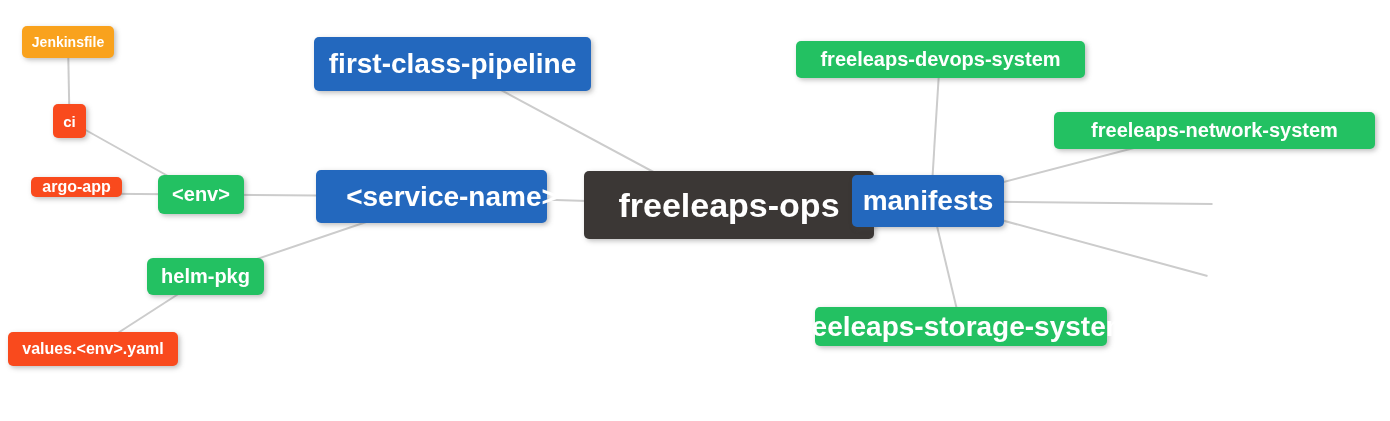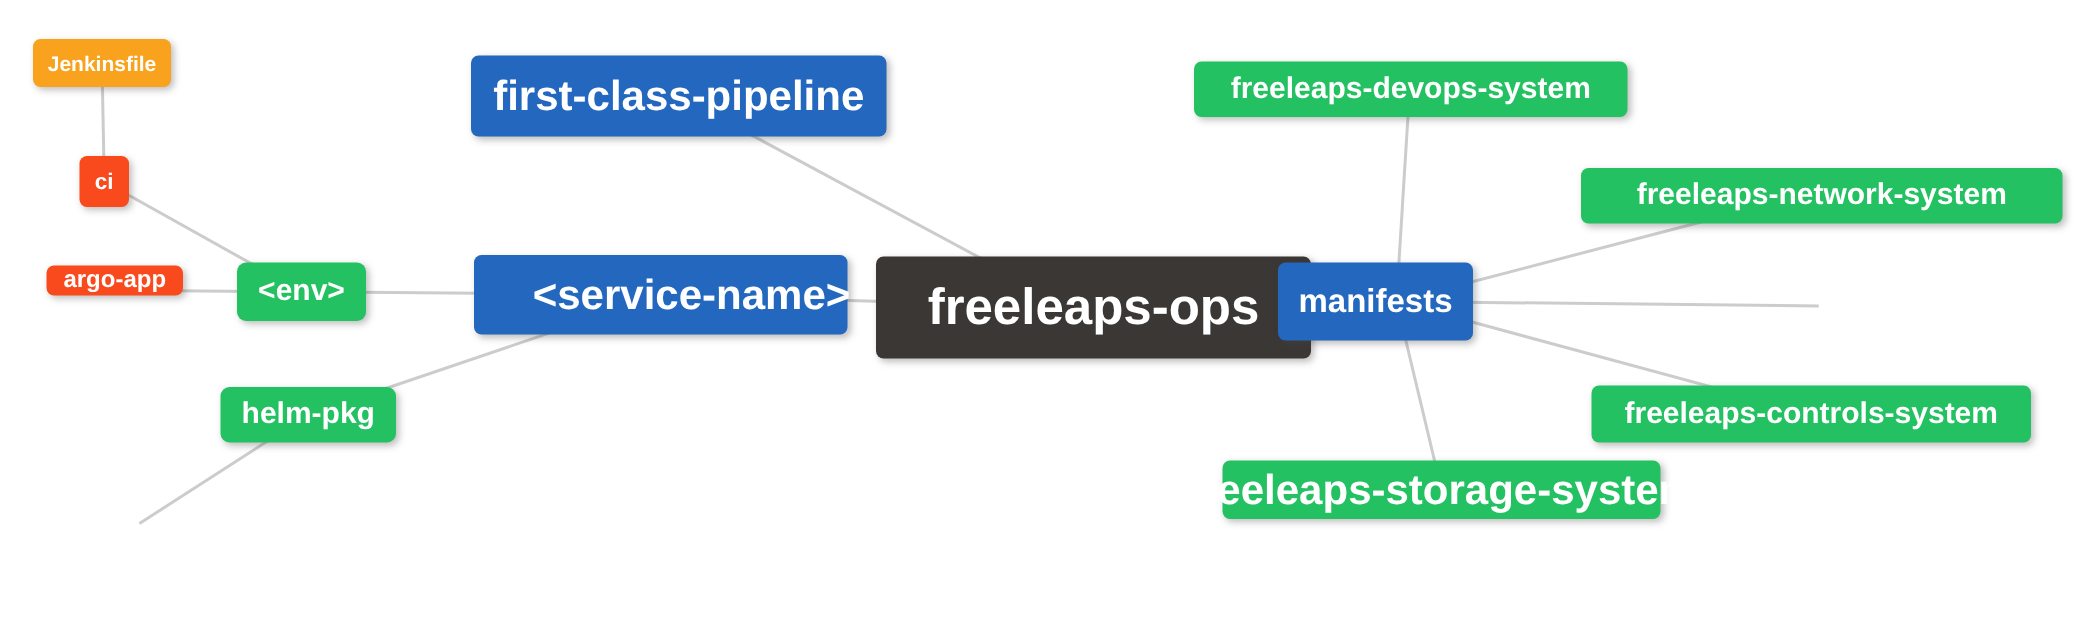--- a/index.html
+++ b/index.html
@@ -38,23 +38,23 @@
   .node[data-color="blue"]{background:var(--c-blue);}
   .node[data-color="root"]{background:var(--c-root);}
 
   [data-node="jenkinsfile"]{left:22px;top:26px;width:92px;height:32px;font-size:14px;}
   [data-node="ci"]{left:53px;top:104px;width:33px;height:34px;font-size:15px;}
   [data-node="argo_app"]{left:31px;top:177px;width:91px;height:20px;font-size:16px;}
   [data-node="env"]{left:158px;top:175px;width:86px;height:39px;font-size:20px;border-radius:6px;}
   [data-node="helm_pkg"]{left:147px;top:258px;width:117px;height:37px;font-size:20px;border-radius:6px;}
   [data-node="values_env_yaml"]{left:8px;top:332px;width:170px;height:34px;font-size:16px;}
   [data-node="first_class_pipeline"]{left:314px;top:37px;width:277px;height:54px;font-size:28px;}
-  [data-node="service_name"]{left:316px;top:170px;width:249px;height:53px;font-size:28px;padding-left:41px;}
+  [data-node="service_name"]{left:316px;top:170px;width:231px;height:53px;font-size:28px;padding-left:41px;}
   [data-node="root"]{left:584px;top:171px;width:290px;height:68px;font-size:34px;}
-  [data-node="manifests"]{left:852px;top:175px;width:130px;height:52px;font-size:22px;}
+  [data-node="manifests"]{left:852px;top:175px;width:152px;height:52px;font-size:28px;}
   [data-node="devops_system"]{left:796px;top:29px;width:289px;height:37px;font-size:20px;margin-top:12px;}
   [data-node="network_system"]{left:1054px;top:112px;width:321px;height:37px;font-size:20px;}
   [data-node="monitoring_system"]{left:1052px;top:184px;width:321px;height:40px;font-size:20px;}
   [data-node="controls_system"]{left:1061px;top:257px;width:293px;height:38px;font-size:20px;}
   [data-node="storage_system"]{left:815px;top:307px;width:292px;height:39px;font-size:28px;}
 </style>
 </head>
 <body>
 
 <div class="canvas">
@@ -73,21 +73,21 @@
       <line x1="931" y1="201" x2="1212.5" y2="204" stroke="#CCCCCC" stroke-width="2"></line>
       <line x1="931" y1="201" x2="1207.5" y2="276" stroke="#CCCCCC" stroke-width="2"></line>
       <line x1="931" y1="201" x2="961" y2="326.5" stroke="#CCCCCC" stroke-width="2"></line>
     </svg>
 
   <div class="node" data-node="jenkinsfile" data-color="orange">Jenkinsfile</div>
   <div class="node" data-node="ci" data-color="red">ci</div>
   <div class="node" data-node="argo_app" data-color="red">argo-app</div>
   <div class="node" data-node="env" data-color="green">&lt;env&gt;</div>
   <div class="node" data-node="helm_pkg" data-color="green">helm-pkg</div>
+  <div class="node" data-node="values_env_yaml" data-color="red">values.&lt;env&gt;.yaml</div>
   <div class="node" data-node="first_class_pipeline" data-color="blue">first-class-pipeline</div>
   <div class="node" data-node="service_name" data-color="blue">&lt;service-name&gt;</div>
   <div class="node" data-node="root" data-color="root">freeleaps-ops</div>
   <div class="node" data-node="manifests" data-color="blue">manifests</div>
   <div class="node" data-node="devops_system" data-color="green">freeleaps-devops-system</div>
   <div class="node" data-node="network_system" data-color="green">freeleaps-network-system</div>
-  <div class="node" data-node="controls_system" data-color="green">freeleaps-controls-system</div>
   <div class="node" data-node="storage_system" data-color="green">freeleaps-storage-system</div>
 </div>
 
 </body></html>

